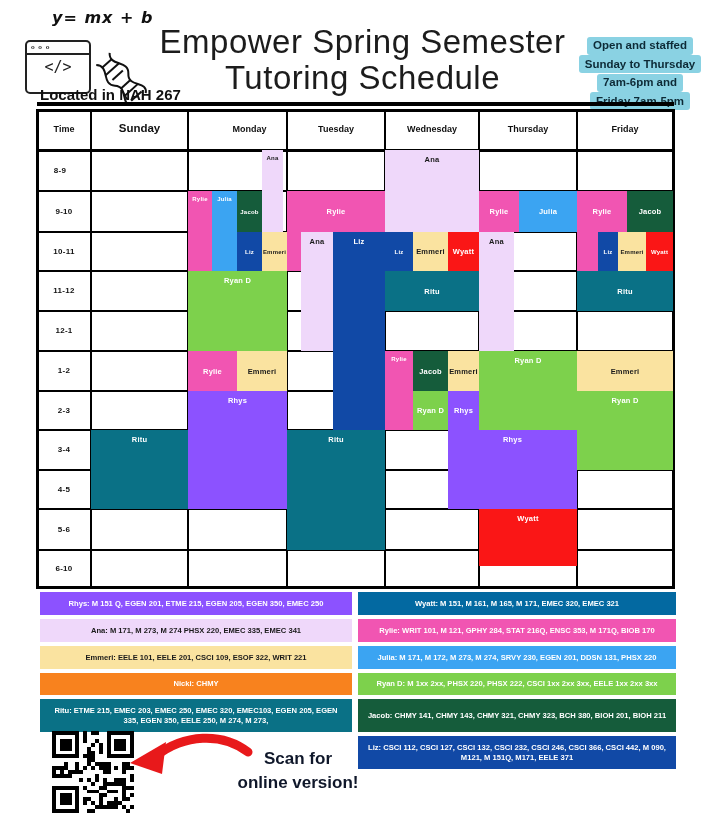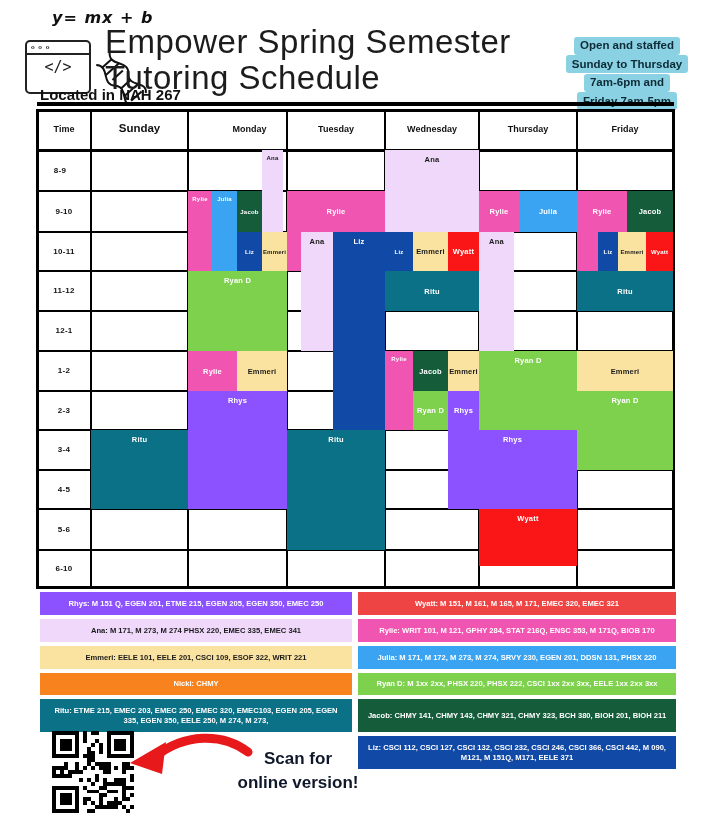--- a/index.html
+++ b/index.html
@@ -2,24 +2,24 @@
 <html><head>
 <meta charset="utf-8">
 <style>
   html,body{margin:0;padding:0;background:#fff;}
   #page{position:relative;width:710px;height:821px;background:#ffffff;overflow:hidden;
         font-family:"Liberation Sans",sans-serif;}
   .abs{position:absolute;}
   
   #formula{left:52px;top:8px;font-size:16px;font-weight:bold;font-style:italic;
            font-family:"DejaVu Sans",sans-serif;color:#111;letter-spacing:1px;}
-  #title{left:105px;top:24px;width:515px;color:#1c1c1c;
+  #title{left:105px;top:24px;width:515px;text-align:center;color:#1c1c1c;
          font-size:33px;line-height:36px;font-weight:400;letter-spacing:.5px;}
   #located{left:40px;top:86px;font-size:15px;font-weight:bold;color:#111;}
-  #hoursbox{right:17px;top:36px;width:132px;text-align:center;line-height:15px;}
+  #hoursbox{right:4px;top:36px;width:132px;text-align:center;line-height:15px;}
   #hoursbox span{display:inline-block;background:#8ad2e3;color:#0d2a36;font-weight:bold;
                  font-size:11.5px;padding:1.5px 6px;border-radius:3px;margin-top:0px;}
   #code-icon{left:25px;top:40px;width:62px;height:50px;border:2px solid #222;border-radius:5px;}
   #code-icon .bar{position:absolute;left:0;top:0;right:0;height:11px;border-bottom:2px solid #222;}
   #code-icon .dots{position:absolute;left:4px;top:2px;font-size:6px;letter-spacing:1px;color:#222;font-weight:bold;}
   #code-icon .glyph{position:absolute;left:0;right:0;top:16px;text-align:center;
                     font-size:15px;color:#222;font-family:"DejaVu Sans Mono",monospace;}
   #toprule{left:37px;top:102px;width:637px;height:4px;background:#000;}
   
   .gline{position:absolute;background:#000;}
@@ -233,21 +233,21 @@
         <span style="color: rgb(255, 255, 255); font-size: 7.5px; padding-top: 5px;">Wyatt</span>
       </div>
     </div>
 
   <div class="abs" id="legend" style="left:0;top:584px;width:710px;height:200px;">
       <div class="leg" style="left: 40px; top: 8px; width: 312px; height: 23px; background: rgb(140, 82, 255); color: rgb(255, 255, 255);">Rhys: M 151 Q, EGEN 201, ETME 215, EGEN 205, EGEN 350, EMEC 250</div>
       <div class="leg" style="left: 40px; top: 35px; width: 312px; height: 23px; background: rgb(239, 216, 250); color: rgb(26, 26, 26);">Ana: M 171, M 273, M 274 PHSX 220, EMEC 335, EMEC 341</div>
       <div class="leg" style="left: 40px; top: 62px; width: 312px; height: 23px; background: rgb(250, 227, 160); color: rgb(26, 26, 26);">Emmeri: EELE 101, EELE 201, CSCI 109, ESOF 322, WRIT 221</div>
       <div class="leg" style="left: 40px; top: 89px; width: 312px; height: 22px; background: rgb(248, 130, 30); color: rgb(255, 255, 255);">Nicki: CHMY</div>
       <div class="leg" style="left: 40px; top: 115px; width: 312px; height: 33px; background: rgb(10, 113, 134); color: rgb(255, 255, 255);">Ritu: ETME 215, EMEC 203, EMEC 250, EMEC 320, EMEC103, EGEN 205, EGEN 335, EGEN 350, EELE 250, M 274, M 273,</div>
-      <div class="leg" style="left: 358px; top: 8px; width: 318px; height: 23px; background: #ef4444; color: rgb(255, 255, 255); text-align: right;">Wyatt: M 151, M 161, M 165, M 171, EMEC 320, EMEC 321</div>
+      <div class="leg" style="left: 358px; top: 8px; width: 318px; height: 23px; background: #0369a1; color: rgb(255, 255, 255); text-align: right;">Wyatt: M 151, M 161, M 165, M 171, EMEC 320, EMEC 321</div>
       <div class="leg" style="left: 358px; top: 35px; width: 318px; height: 23px; background: rgb(241, 85, 178); color: rgb(255, 255, 255);">Rylie: WRIT 101, M 121, GPHY 284, STAT 216Q, ENSC 353, M 171Q, BIOB 170</div>
       <div class="leg" style="left: 358px; top: 62px; width: 318px; height: 23px; background: rgb(59, 164, 242); color: rgb(255, 255, 255);">Julia: M 171, M 172, M 273, M 274, SRVY 230, EGEN 201, DDSN 131, PHSX 220</div>
       <div class="leg" style="left: 358px; top: 89px; width: 318px; height: 22px; background: rgb(125, 209, 76); color: rgb(255, 255, 255);">Ryan D: M 1xx 2xx, PHSX 220, PHSX 222, CSCI 1xx 2xx 3xx, EELE 1xx 2xx 3xx</div>
       <div class="leg" style="left: 358px; top: 115px; width: 318px; height: 33px; background: rgb(21, 92, 59); color: rgb(255, 255, 255);">Jacob: CHMY 141, CHMY 143, CHMY 321, CHMY 323, BCH 380, BIOH 201, BIOH 211</div>
       <div class="leg" style="left: 358px; top: 152px; width: 318px; height: 33px; background: rgb(17, 73, 166); color: rgb(255, 255, 255);">Liz: CSCI 112, CSCI 127, CSCI 132, CSCI 232, CSCI 246, CSCI 366, CSCI 442, M 090, M121, M 151Q, M171, EELE 371</div>
     </div>
 
   <svg class="abs" id="qr" width="82" height="82" viewBox="0 0 21 21" shape-rendering="crispEdges">
       <rect x="0" y="0" width="1" height="1" fill="#000"></rect>
       <rect x="1" y="0" width="1" height="1" fill="#000"></rect>

